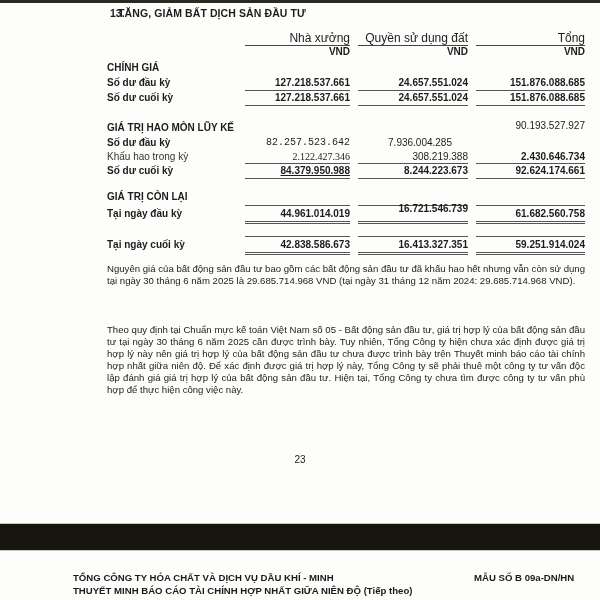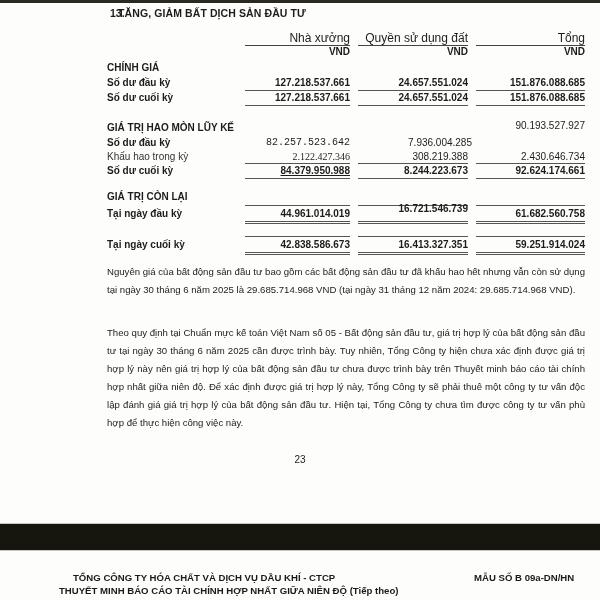--- a/index.html
+++ b/index.html
@@ -18,21 +18,21 @@
   .colline { height: 1px; background: #444; }
   .unit { font-size: 10px; font-weight: bold; text-align: right; }
 
   .lbl { left: 107px; font-size: 10px; }
   .lbl.b { font-weight: bold; }
   .val { font-size: 10px; text-align: right; }
   .val.b { font-weight: bold; }
   .rule { height: 1px; background: #555; }
   .rule.dbl { height: 3px; background: transparent; border-top: 1px solid #555; border-bottom: 1px solid #555; box-sizing: border-box; }
 
-  .para { left: 107px; width: 478px; font-size: 9.6px; line-height: 18px; text-align: justify; color: #222; }
+  .para { left: 107px; width: 478px; font-size: 9.6px; line-height: 12px; text-align: justify; color: #222; }
   .pagenum { left: 285px; top: 454px; width: 30px; text-align: center; font-size: 10px; }
   .band { left: 0; top: 523px; width: 600px; height: 26px; background: #16160f; border-top: 1px solid #c8c8c0; border-bottom: 1px solid #c8c8c0; }
   .foot { font-size: 9.6px; font-weight: bold; color: #1a1a1a; white-space: nowrap; }
 </style>
 </head>
 <body>
 
 <div class="abs topline"></div>
 
 <div class="abs sec-num">13.</div>
@@ -75,29 +75,29 @@
   <div class="abs rule" style="left:358px;top:105px;width:110px;"></div>
   <div class="abs rule" style="left:476px;top:105px;width:109px;"></div>
 </div>
 
 <div>
   <div class="abs lbl b" style="top:122px;">GIÁ TRỊ HAO MÒN LŨY KẾ</div>
 
   <div>
     <div class="abs lbl b" style="top:137px;">Số dư đầu kỳ</div>
     <div class="abs val" style="left:245px;top:137px;width:105px;font-family:Liberation Mono, monospace;">82.257.523.642</div>
-    <div class="abs val" style="left:362px;top:137px;width:110px;">7.936.004.285</div>
+    <div class="abs val" style="left:342px;top:137px;width:110px;">7.936.004.285</div>
     <div class="abs val" style="left:476px;top:120px;width:109px;">90.193.527.927</div>
   </div>
 
   <div>
     <div class="abs lbl" style="top:151px;color:#333;">Khấu hao trong kỳ</div>
     <div class="abs val" style="left:245px;top:151px;width:105px;font-family:Liberation Serif, serif;">2.122.427.346</div>
     <div class="abs val" style="left:358px;top:151px;width:110px;">308.219.388</div>
-    <div class="abs val" style="left:476px;top:151px;width:109px;">2.430.646.734</div>
+    <div class="abs val" style="left:476px;top:151px;width:109px;font-weight:bold;">2.430.646.734</div>
   </div>
   <div class="abs rule" style="left:245px;top:163px;width:105px;"></div>
   <div class="abs rule" style="left:358px;top:163px;width:110px;"></div>
   <div class="abs rule" style="left:476px;top:163px;width:109px;"></div>
 
   <div>
     <div class="abs lbl b" style="top:165px;">Số dư cuối kỳ</div>
     <div class="abs val b" style="left:245px;top:165px;width:105px;text-decoration:underline;">84.379.950.988</div>
     <div class="abs val b" style="left:358px;top:165px;width:110px;">8.244.223.673</div>
     <div class="abs val b" style="left:476px;top:165px;width:109px;">92.624.174.661</div>
@@ -138,16 +138,16 @@
 </div>
 
 <div class="abs para" style="top:263px;">Nguyên giá của bất động sản đầu tư bao gồm các bất động sản đầu tư đã khấu hao hết nhưng vẫn còn sử dụng tại ngày 30 tháng 6 năm 2025 là 29.685.714.968 VND (tại ngày 31 tháng 12 năm 2024: 29.685.714.968 VND).</div>
 <div class="abs para" style="top:324px;">Theo quy định tại Chuẩn mực kế toán Việt Nam số 05 - Bất động sản đầu tư, giá trị hợp lý của bất động sản đầu tư tại ngày 30 tháng 6 năm 2025 cần được trình bày. Tuy nhiên, Tổng Công ty hiện chưa xác định được giá trị hợp lý này nên giá trị hợp lý của bất động sản đầu tư chưa được trình bày trên Thuyết minh báo cáo tài chính hợp nhất giữa niên độ. Để xác định được giá trị hợp lý này, Tổng Công ty sẽ phải thuê một công ty tư vấn độc lập đánh giá giá trị hợp lý của bất động sản đầu tư. Hiện tại, Tổng Công ty chưa tìm được công ty tư vấn phù hợp để thực hiện công việc này.</div>
 
 <div class="abs pagenum">23</div>
 
 <div class="abs band"></div>
 
 <div>
-  <div class="abs foot" style="left:73px;top:572px;">TỔNG CÔNG TY HÓA CHẤT VÀ DỊCH VỤ DẦU KHÍ - CTCP</div>
-  <div class="abs foot" style="left:59px;top:585px;">THUYẾT MINH BÁO CÁO TÀI CHÍNH HỢP NHẤT GIỮA NIÊN ĐỘ (Tiếp theo)</div>
+  <div class="abs foot" style="left:73px;top:572px;">TỔNG CÔNG TY HÓA CHẤT VÀ DỊCH VỤ DẦU KHÍ - MINH</div>
+  <div class="abs foot" style="left:73px;top:585px;">THUYẾT MINH BÁO CÁO TÀI CHÍNH HỢP NHẤT GIỮA NIÊN ĐỘ (Tiếp theo)</div>
   <div class="abs foot" style="left:474px;top:572px;">MẪU SỐ B 09a-DN/HN</div>
 </div>
 
 </body></html>

